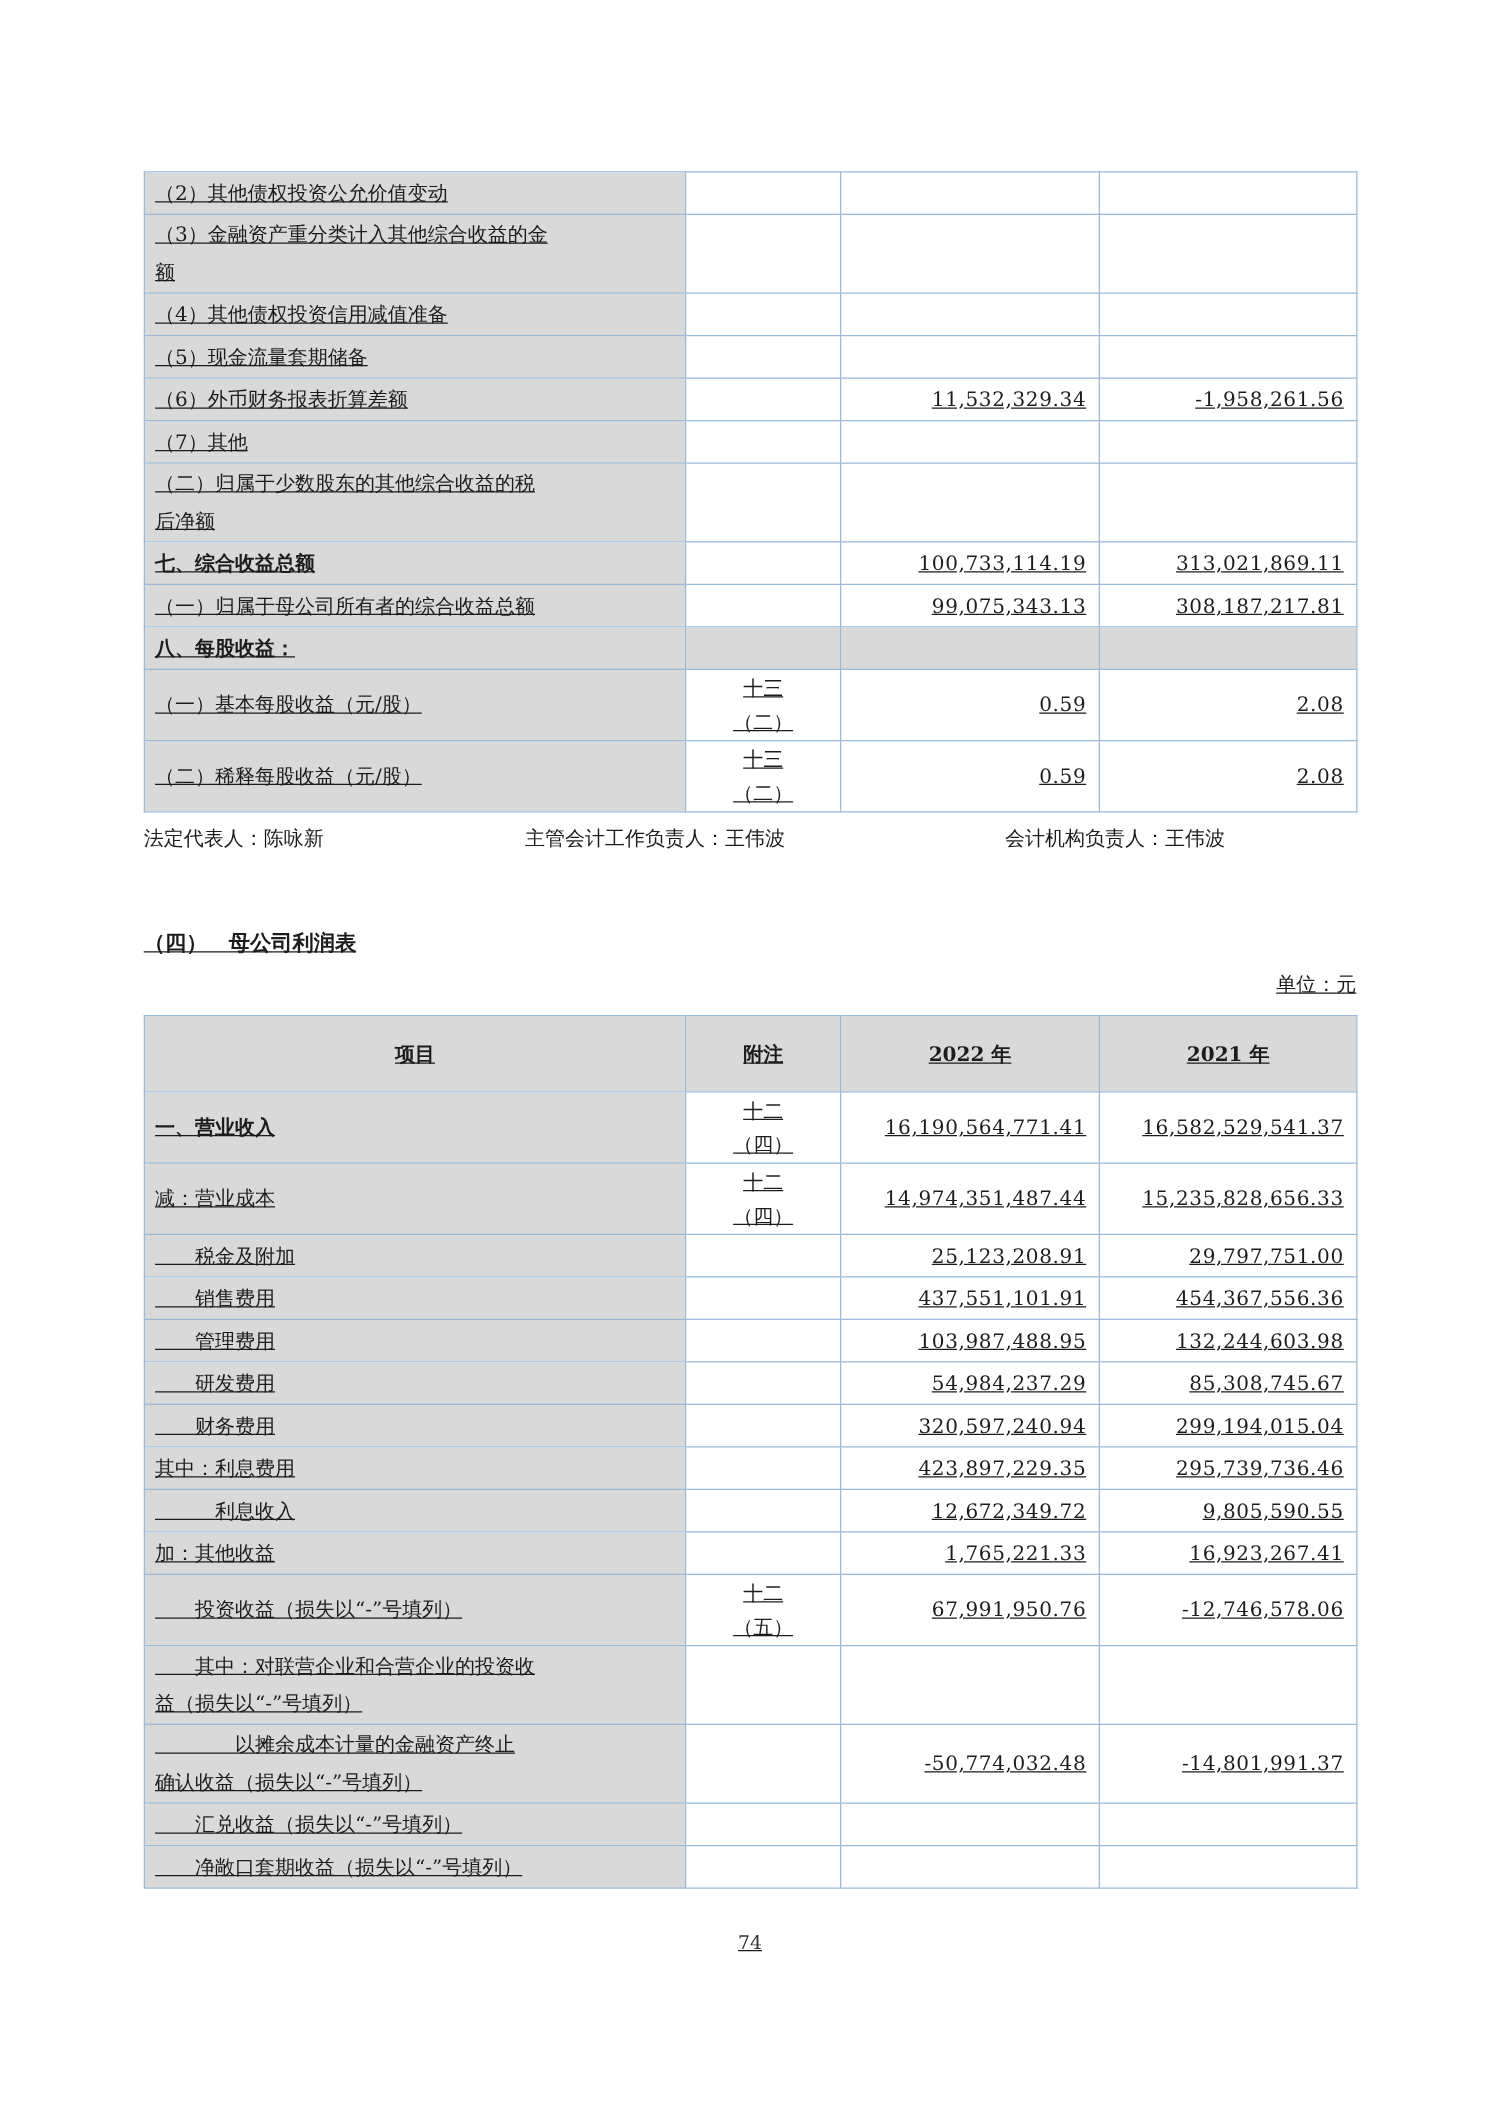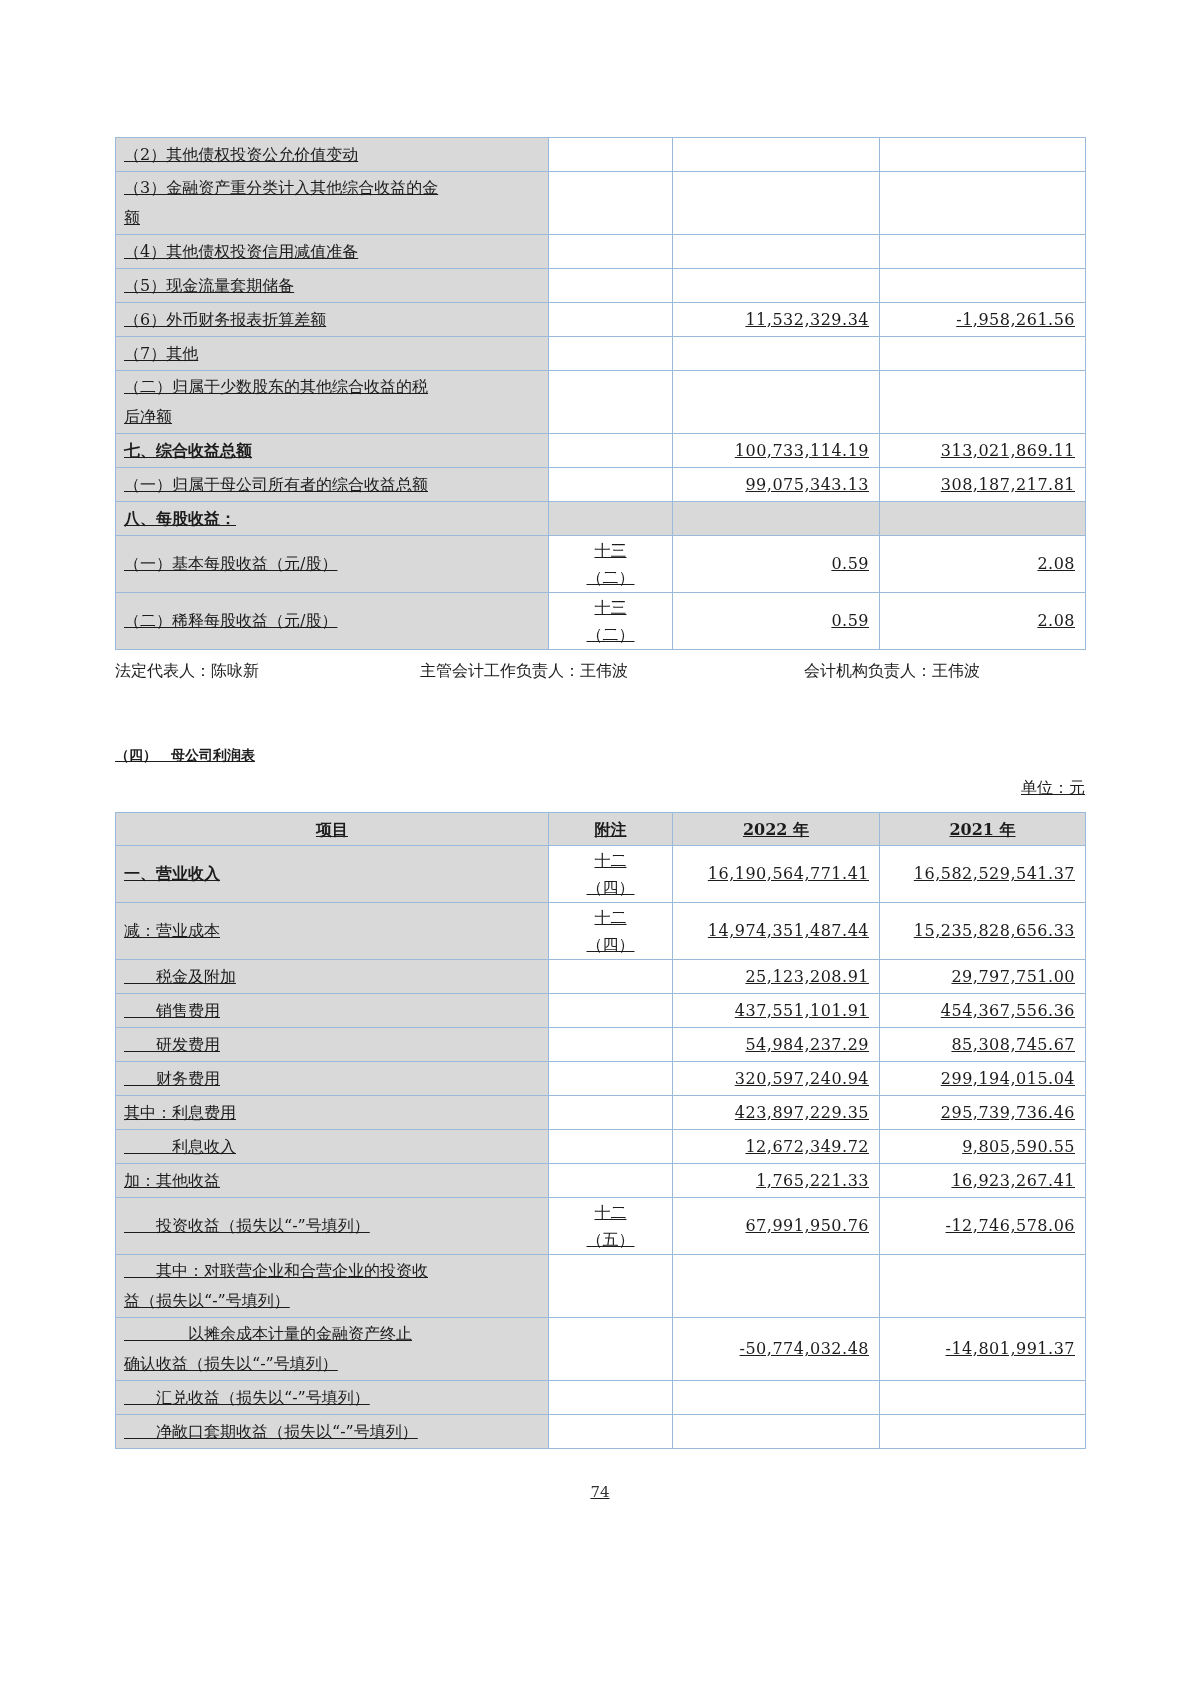--- a/index.html
+++ b/index.html
@@ -4,34 +4,34 @@
 <style>
   html,body{margin:0;padding:0;background:#ffffff;}
   #page{
     width:1200px;height:1696px;background:#ffffff;position:relative;overflow:hidden;
     font-family:"DejaVu Serif","Liberation Serif",serif;color:#1c1c1c;font-size:16px;text-decoration:underline;
   }
   .content{padding:0 115px;width:970px;}
   .fin-table{border-collapse:collapse;table-layout:fixed;width:970px;}
   .fin-table td,.fin-table th{border:1px solid #99badb;overflow:hidden;}
   .fin-table td{height:31px;line-height:30px;padding:1px 8px;vertical-align:middle;}
-  .fin-table th{background:#d9d9d9;font-weight:bold;text-align:center;height:30px;line-height:29px;padding:1px 4px;}
+  .fin-table th{background:#d9d9d9;font-weight:bold;text-align:center;height:30px;line-height:29px;padding:15px 4px;}
   td.cell-label{background:#d9d9d9;text-align:left;white-space:pre-line;}
   td.cell-note{text-align:center;white-space:pre-line;line-height:27px;padding:1px 2px;}
   td.cell-num{text-align:right;padding:1px 10px;letter-spacing:0.5px;white-space:nowrap;}
   tr.gray-row td{background:#d9d9d9;}
   tr.bold td.cell-label{font-weight:bold;}
   #table1{margin-top:137px;}
   #table2{margin-top:12px;}
   .signature{position:relative;height:30px;margin-top:6px;line-height:30px;}
   .signature span{position:absolute;top:0;white-space:nowrap;}
   .sig1{left:0;}
   .sig2{left:305px;}
   .sig3{left:644px;margin-left:45px;}
-  .section-title{margin-top:56px;font-weight:bold;font-size:14px;line-height:26px;}
+  .section-title{margin-top:56px;font-weight:bold;font-size:17px;line-height:26px;}
   .unit-label{margin-top:8px;text-align:right;line-height:24px;}
   .page-number{margin-top:34px;text-align:center;font-size:15px;color:#333;}
 </style>
 </head>
 <body>
 
 <div id="page">
   <div class="content">
 
     <table class="fin-table" id="table1">
@@ -167,20 +167,26 @@
             <td class="cell-num">25,123,208.91</td>
             <td class="cell-num">29,797,751.00</td>
           </tr>
           <tr>
             <td class="cell-label">　　销售费用</td>
             <td class="cell-note"></td>
             <td class="cell-num">437,551,101.91</td>
             <td class="cell-num">454,367,556.36</td>
           </tr>
           <tr>
+            <td class="cell-label">　　管理费用</td>
+            <td class="cell-note"></td>
+            <td class="cell-num">103,987,488.95</td>
+            <td class="cell-num">132,244,603.98</td>
+          </tr>
+          <tr>
             <td class="cell-label">　　研发费用</td>
             <td class="cell-note"></td>
             <td class="cell-num">54,984,237.29</td>
             <td class="cell-num">85,308,745.67</td>
           </tr>
           <tr>
             <td class="cell-label">　　财务费用</td>
             <td class="cell-note"></td>
             <td class="cell-num">320,597,240.94</td>
             <td class="cell-num">299,194,015.04</td>

